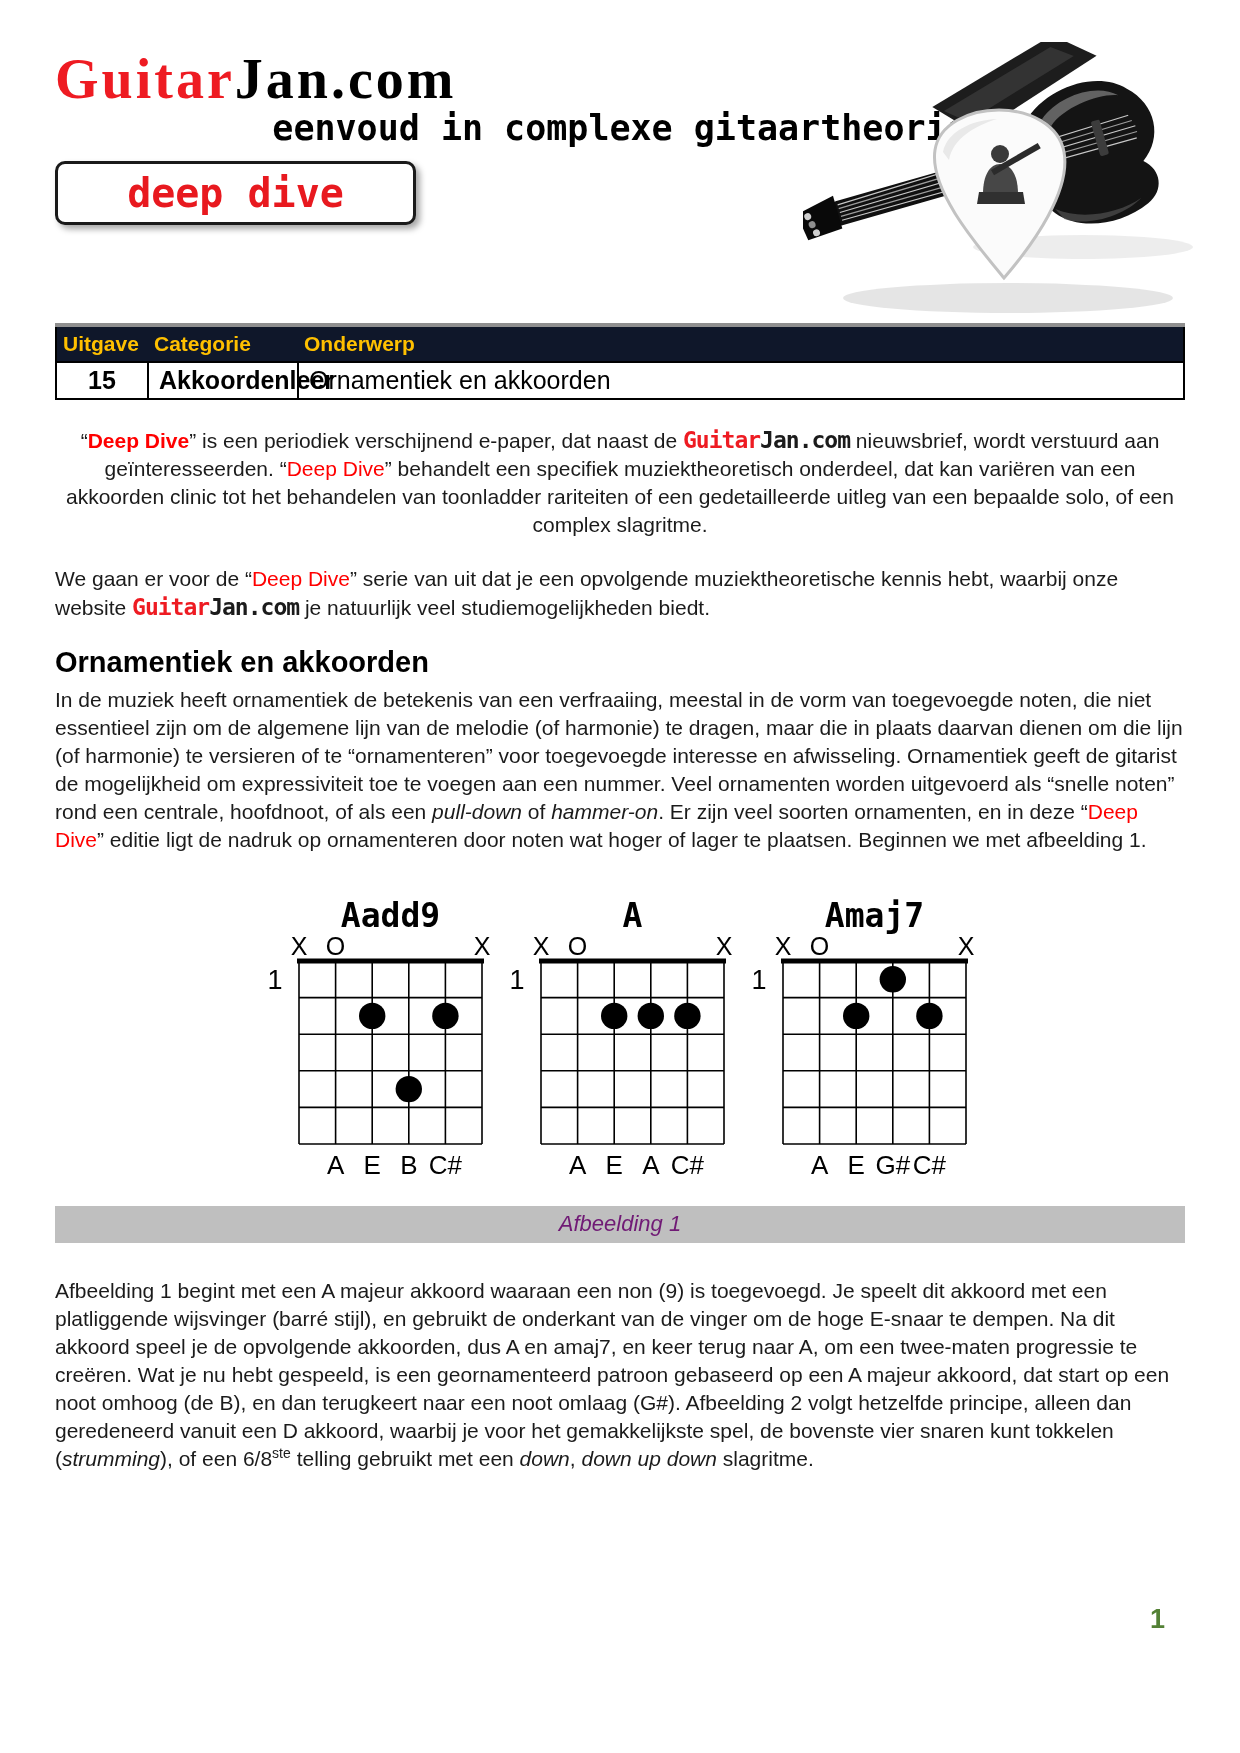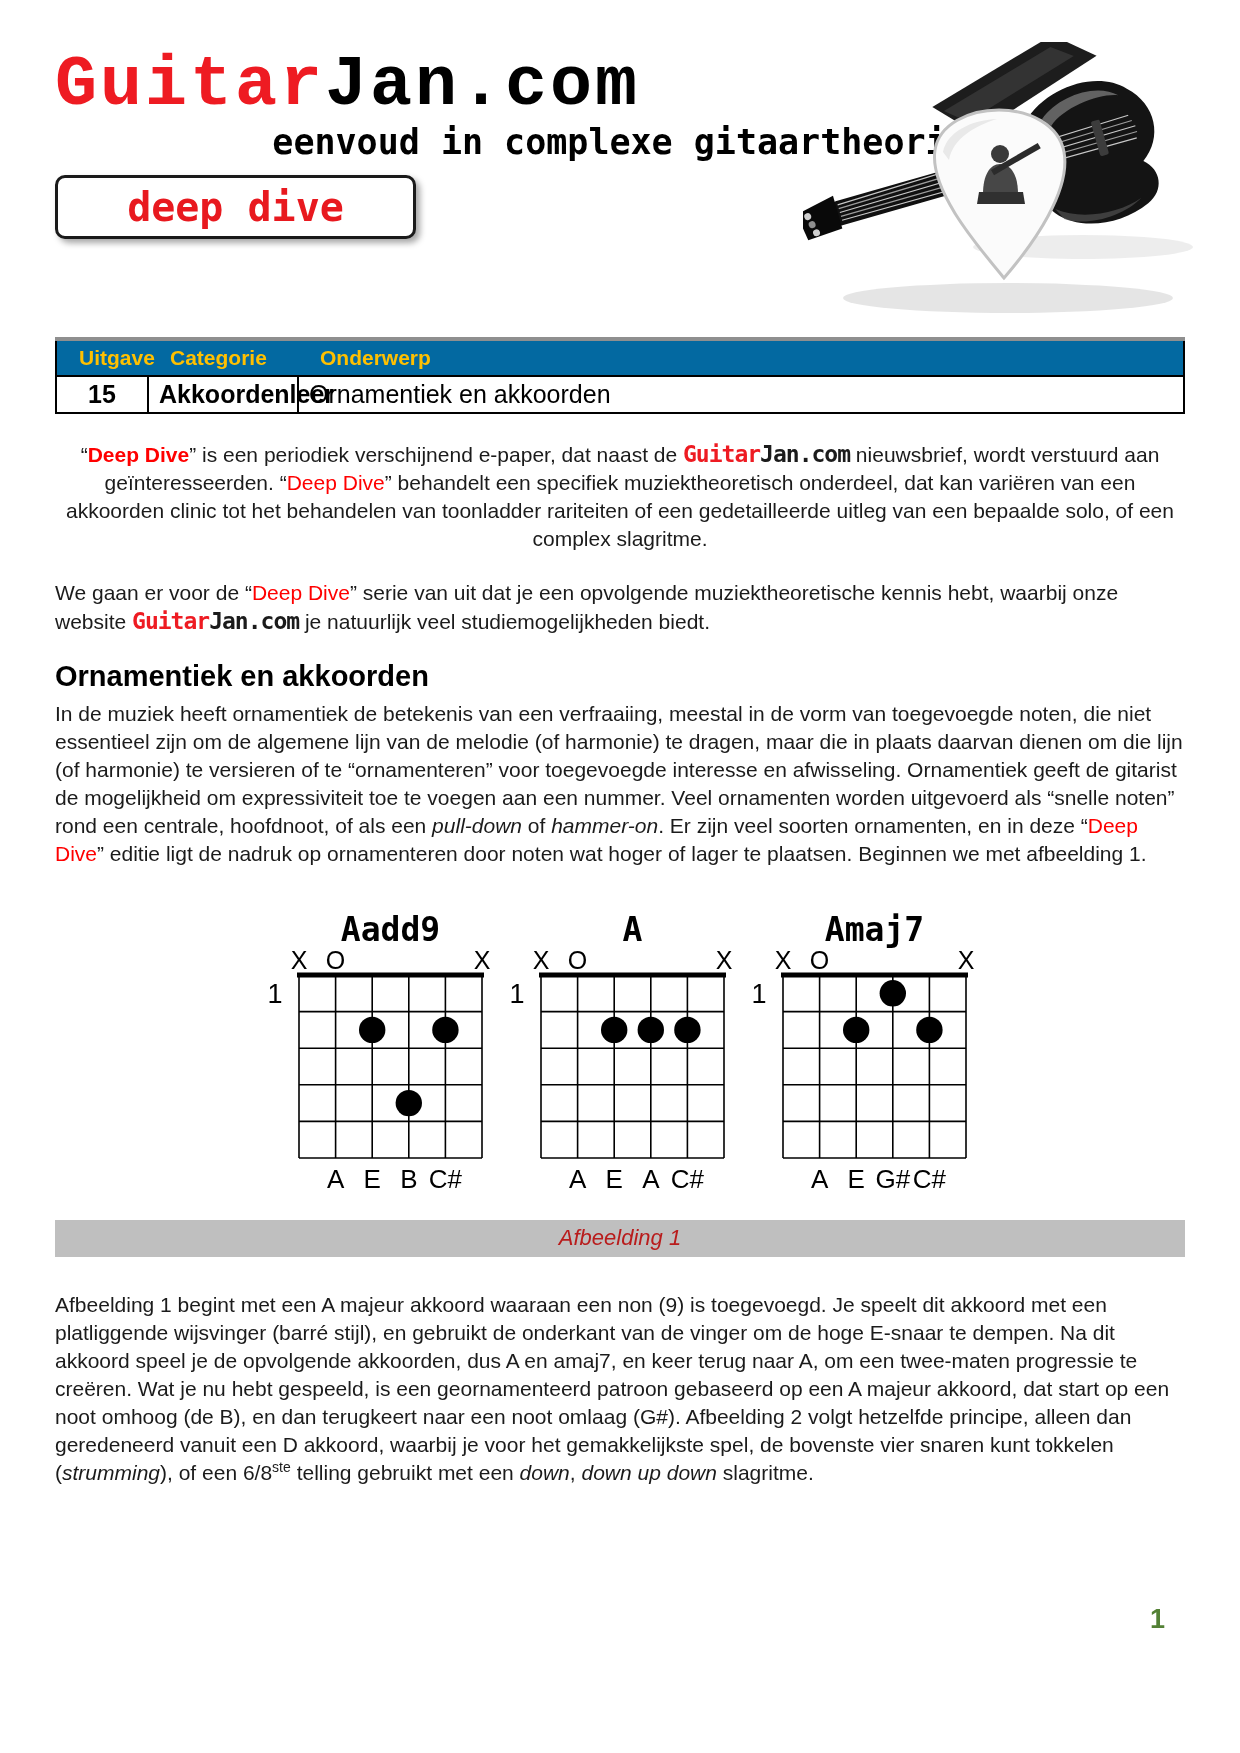--- a/index.html
+++ b/index.html
@@ -3,39 +3,39 @@
 <meta charset="utf-8">
 <style>
   html,body{margin:0;padding:0;background:#fff;}
   .page{
     position:relative; width:1240px; height:1753px; box-sizing:border-box;
     padding:52px 55px 0 55px; background:#fff; overflow:hidden;
     font-family:"Liberation Sans", sans-serif; color:#1b1b1b;
   }
   
   .masthead{position:relative;}
-  .logo{font-family:Liberation Mono, monospace; font-weight:bold;
-        font-size:70px; line-height:0.98; letter-spacing:3px; white-space:nowrap;}
+  .logo{font-family:Liberation Serif, serif; font-weight:bold;
+        font-size:56px; line-height:0.98; letter-spacing:3px; white-space:nowrap;}
   .logo-red{color:#ee1b22;}
   .logo-black{color:#000;}
   .tagline{font-family:"DejaVu Sans Mono", monospace; font-weight:bold;
            font-size:35px; line-height:1.2; color:#000; letter-spacing:0px;text-align:center;}
   .deep-dive-badge{
     margin-top:12px; width:355px; height:58px; border:3px solid #1a1a1a; border-radius:10px;
     background:#fff; box-shadow:4px 4px 6px rgba(0,0,0,0.35);
     display:flex; align-items:center; justify-content:center;
   }
   .deep-dive-badge span{font-family:"DejaVu Sans Mono", monospace; font-weight:bold;
     font-size:40px; color:#e8191f;}
   .guitar-art{position:absolute; top:-10px; right:-8px;}
   
   .info-table{width:100%; border-collapse:collapse; margin-top:98px;
               border:2px solid #000; border-top:4px solid #8f8f8f; table-layout:fixed;}
-  .info-table th{background:#0369a1; color:#ffc000; font-weight:bold; text-align:left;
-                 font-size:21px; padding:5px 22px;}
+  .info-table th{background:#0f172a; color:#ffc000; font-weight:bold; text-align:left;
+                 font-size:21px; padding:5px 6px;}
   .info-table td{border:2px solid #000; font-size:25px; padding:3px 10px; color:#000;}
   td.c-uitgave{text-align:center; font-weight:bold;}
   td.c-categorie{font-weight:bold;}
   
   .body-text{margin:0; font-size:21px; line-height:28px; color:#1b1b1b;}
   .p1{margin-top:26px;text-align:center;}
   .p2{margin-top:26px;}
   .p3{margin-top:6px;}
   .p4{margin-top:34px;}
   .section-title{margin:22px 0 0 0; font-size:29px; line-height:36px; font-weight:bold; color:#000;}
@@ -46,21 +46,21 @@
   .seg-logo{font-family:"DejaVu Sans Mono", monospace; font-weight:bold; font-size:23px; letter-spacing:-1px;}
   sup.seg-sup{font-size:14px; line-height:0;}
   
   .chords-row{margin-top:41px; display:flex; justify-content:center; }
   .chord-title{font:bold 33px "DejaVu Sans Mono", monospace; fill:#000;}
   .chord-marker{font:25px "Liberation Sans", sans-serif; fill:#000;}
   .chord-fret{font:27px "Liberation Sans", sans-serif; fill:#000;}
   .chord-note{font:26px "Liberation Sans", sans-serif; fill:#000;}
   .figure-caption{margin-top:15px; height:37px; background:#bfbfbf;
     display:flex; align-items:center; justify-content:center;}
-  .figure-caption span{font-size:22px; font-style:italic; color:#b91c1c;}
+  .figure-caption span{font-size:22px; font-style:italic; color:#701a75;}
   
   .page-number{position:absolute; top:1604px; right:75px;
     font-size:27px; font-weight:bold; color:#538135;}
 </style>
 </head>
 <body>
 
 <div class="page">
 
   <header class="masthead">

